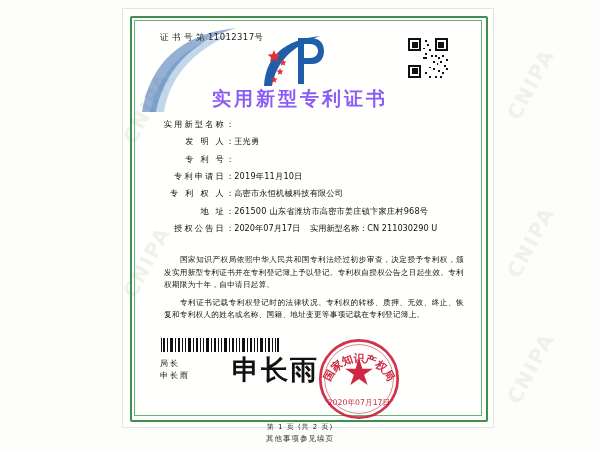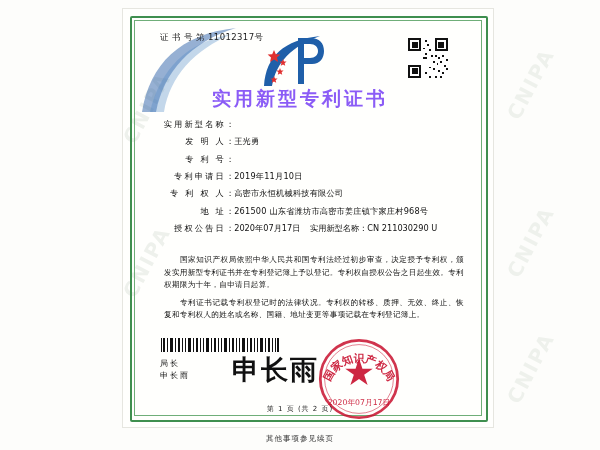--- a/index.html
+++ b/index.html
@@ -88,21 +88,21 @@
   .sig-hand{
     position:absolute;left:232px;top:352px;
     font-family:"DejaVu Serif","Liberation Serif",serif;
     font-size:27px;color:#111;font-weight:bold;
     letter-spacing:2px;
   }
   .seal{
     position:absolute;left:316px;top:336px;width:86px;height:86px;
   }
   .pagefoot{
-    position:absolute;left:0;right:0;top:404px;text-align:center;
+    position:absolute;left:0;right:0;top:422px;text-align:center;
     font-size:7px;color:#222;letter-spacing:1px;
   }
   .bottomnote{
     position:absolute;left:0;right:0;top:434px;text-align:center;
     font-size:7.5px;color:#333;letter-spacing:1px;
   }
   .left-swoosh{
     position:absolute;left:140px;top:24px;width:110px;height:90px;
     opacity:.9;
   }

